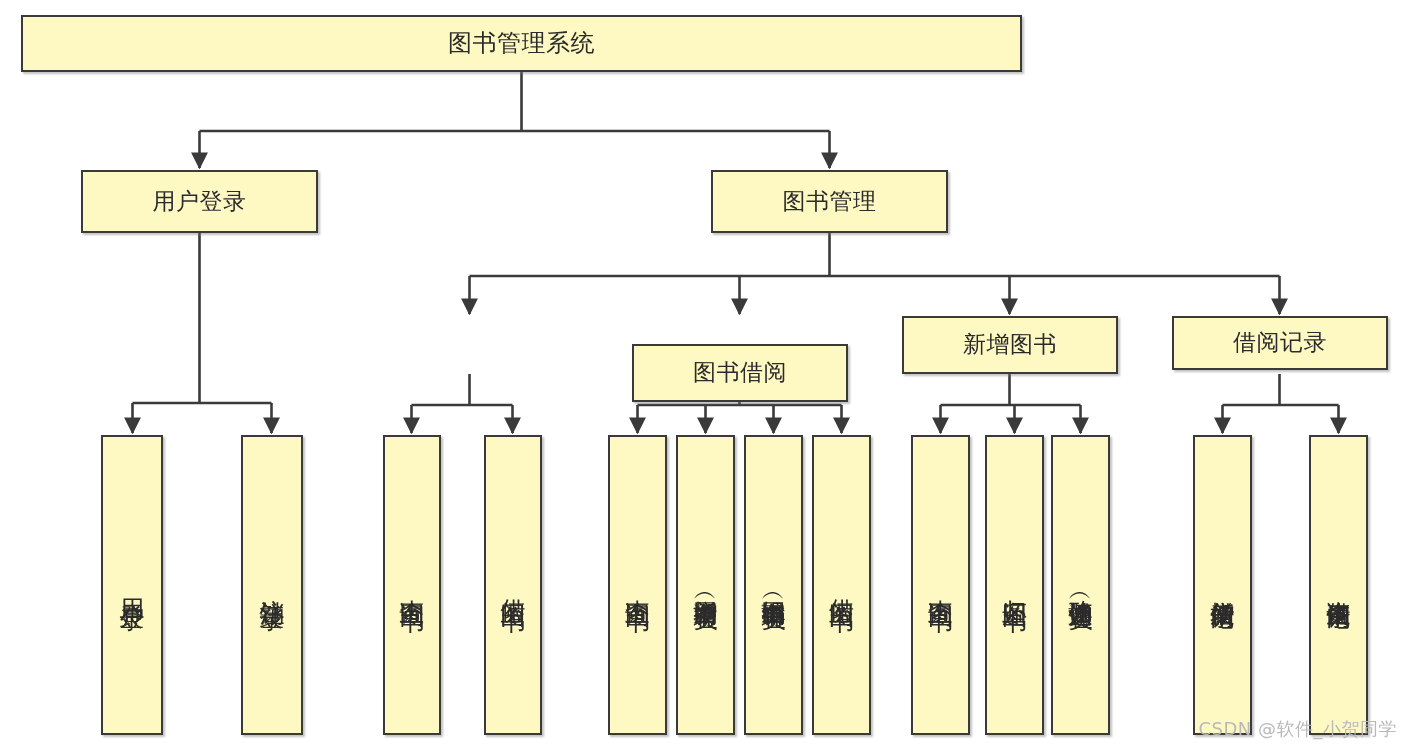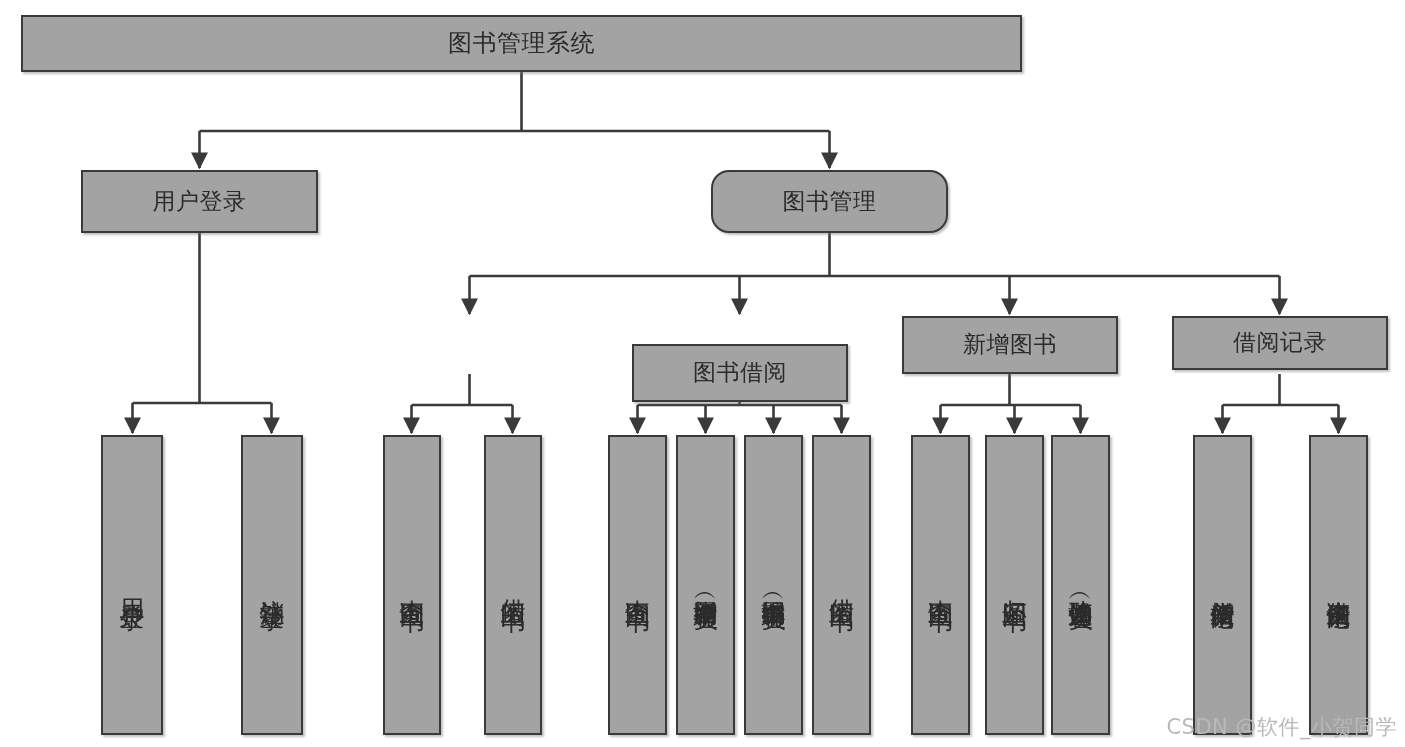--- a/index.html
+++ b/index.html
@@ -20,21 +20,21 @@
   #wires {
     position: absolute;
     left: 0;
     top: 0;
     width: 1405px;
     height: 747px;
   }
   .node {
     position: absolute;
     box-sizing: border-box;
-    background: #a3a3a3;
+    background: #fef9c3;
     border: 2.5px solid #3a3a3a;
     box-shadow: 2px 2px 2px rgba(120,120,120,0.45);
     display: flex;
     align-items: center;
     justify-content: center;
     color: #2b2b2b;
     z-index: 2;
   }
   .node .lbl {
     line-height: 1.18;
@@ -62,21 +62,21 @@
     line-height: 1;
   }
   .node.vert.tight .lbl {
     letter-spacing: 1px;
     font-size: 24px;
   }
   #watermark {
     position: absolute;
     right: 8px;
     bottom: 6px;
-    font-size: 21px;
+    font-size: 18px;
     color: #b9b9b9;
     letter-spacing: 0.5px;
     z-index: 5;
     user-select: none;
     margin-top: 48px;
   }
 </style>
 </head>
 <body>
 
@@ -134,21 +134,21 @@
     </g>
   </svg>
 
   <div class="node horiz root" style="left:21px; top:15px; width:1001px; height:57px;">
     <span class="lbl">图书管理系统</span>
   </div>
 
   <div class="node horiz" style="left:81px; top:170px; width:237px; height:63px;">
     <span class="lbl">用户登录</span>
   </div>
-  <div class="node horiz" style="left:711px; top:170px; width:237px; height:63px;border-radius:18px;">
+  <div class="node horiz" style="left:711px; top:170px; width:237px; height:63px;">
     <span class="lbl">图书管理</span>
   </div>
 
   <div class="node horiz" style="left:632px; top:316px; width:216px; height:58px;margin-top:28px;">
     <span class="lbl">图书借阅</span>
   </div>
   <div class="node horiz" style="left:902px; top:316px; width:216px; height:58px;">
     <span class="lbl">新增图书</span>
   </div>
   <div class="node horiz" style="left:1172px; top:316px; width:216px; height:54px;font-family:Liberation Serif, serif;">

